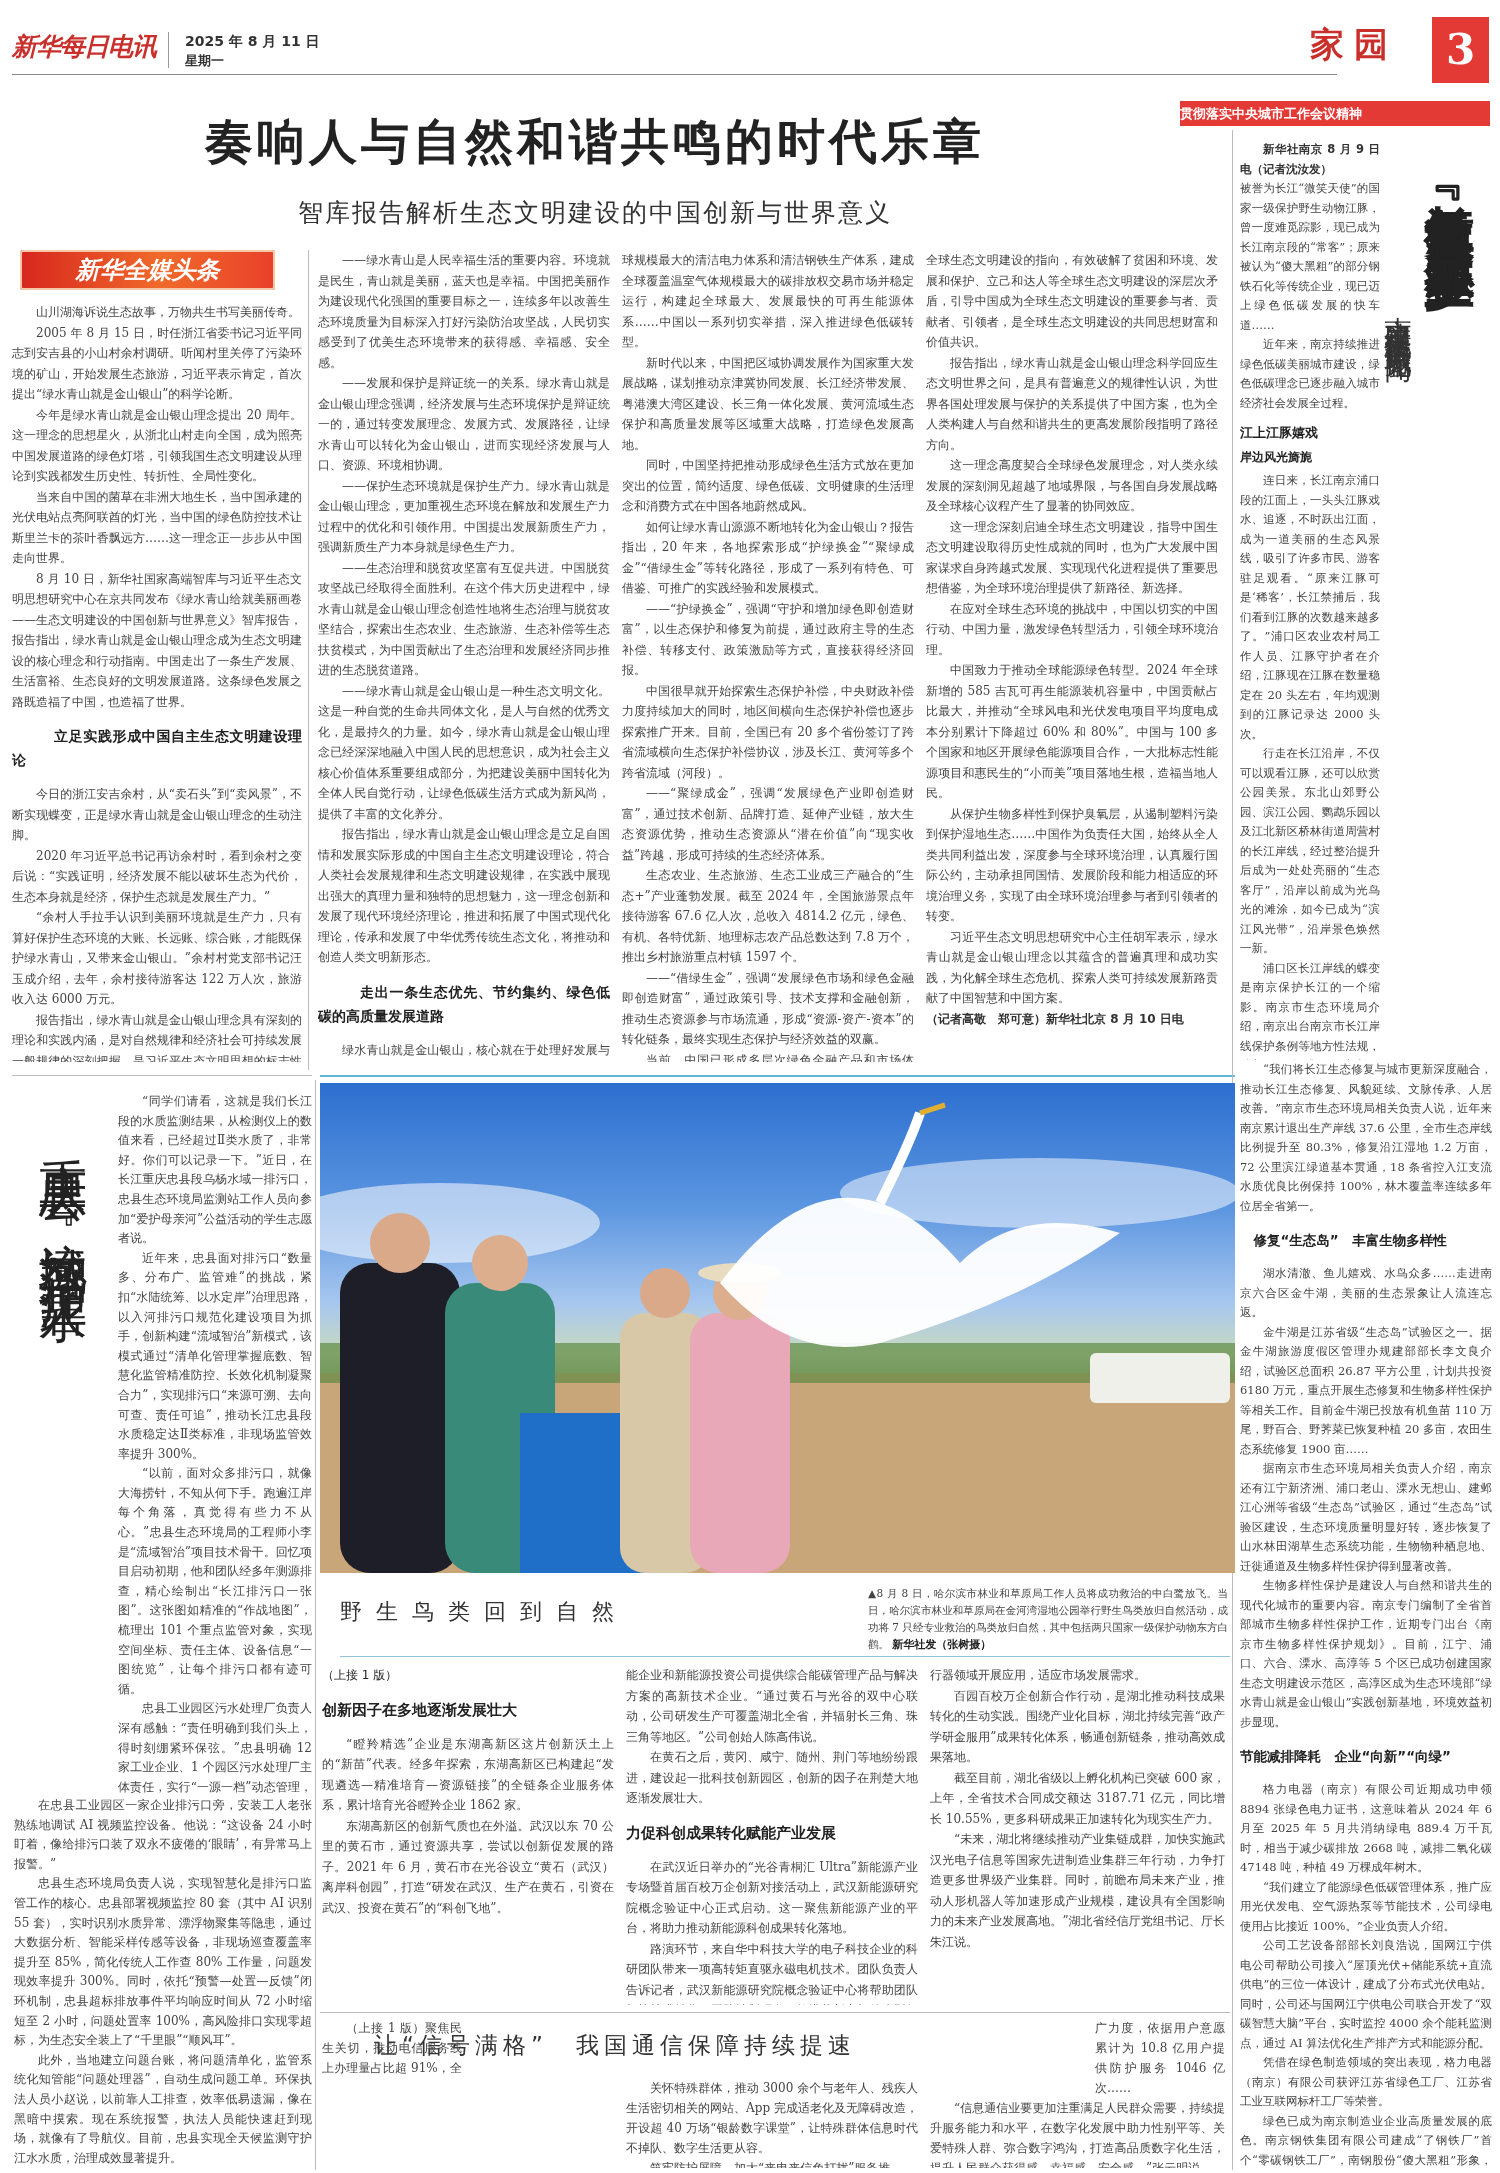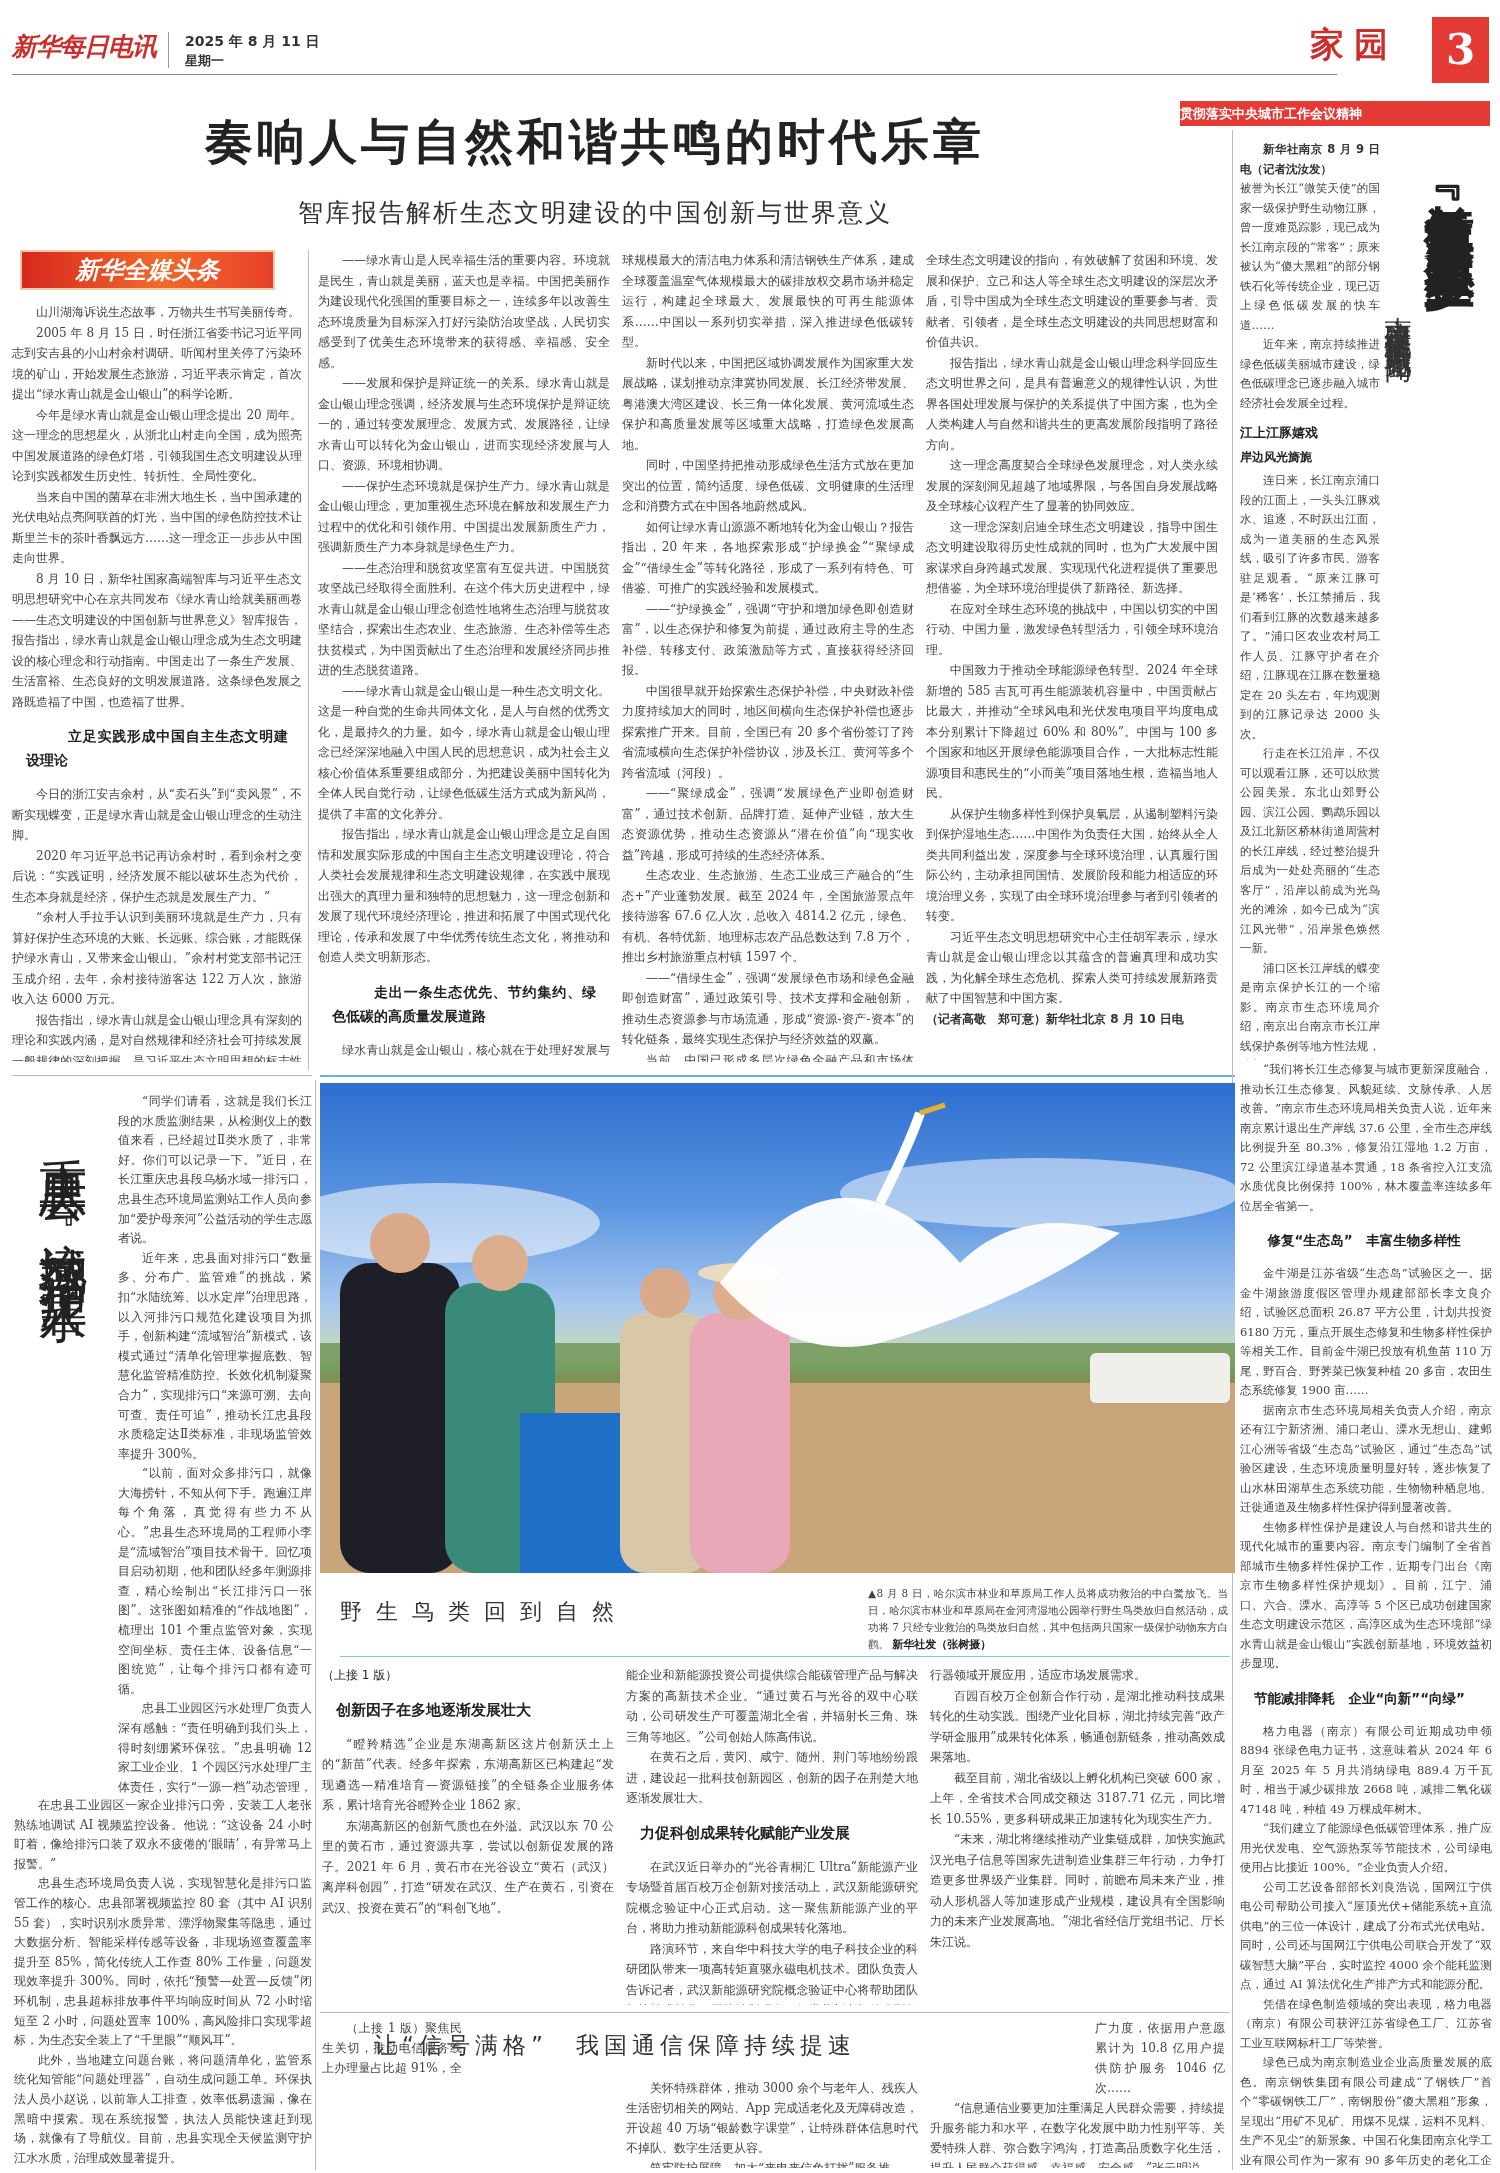--- a/index.html
+++ b/index.html
@@ -13,21 +13,21 @@
 .mast-rule{left:12px;top:74px;width:1325px;height:1px;background:#888}
 .section-name{left:1310px;top:22px;font-size:34px;color:#c9302c;letter-spacing:10px;font-weight:bold}
 .page-num{left:1432px;top:17px;width:57px;height:66px;background:#e33a36;color:#fff;font-size:42px;font-weight:bold;text-align:center;line-height:66px;font-family:"DejaVu Serif",serif}
 .banner{left:1180px;top:101px;width:310px;height:25px;background:#e33a36;color:#fff;font-size:13px;font-weight:bold;text-align:left;line-height:25px;font-family:"DejaVu Sans",sans-serif}
 .main-title{left:20px;top:110px;width:1150px;text-align:center;font-size:48px;font-weight:bold;color:#222;letter-spacing:4px}
 .sub-title{left:20px;top:196px;width:1150px;text-align:center;font-size:25px;color:#333;letter-spacing:2px;font-family:"DejaVu Sans",sans-serif}
 .xinhua-badge{left:20px;top:250px;width:255px;height:40px;background:linear-gradient(90deg,#d7261e,#f06a2a 55%,#e8402a);border-radius:3px;color:#fff;font-size:24px;font-weight:bold;font-style:italic;text-align:center;line-height:40px;font-family:"DejaVu Sans",sans-serif;box-shadow:0 0 0 2px #f5c9a8 inset}
 .col{position:absolute;font-size:12px;line-height:20.5px;color:#444;text-align:justify;overflow:hidden}
 .col p{text-indent:2em}
 .col p.noind{text-indent:0}
-.col h3{font-family:"DejaVu Sans",sans-serif;font-size:14px;font-weight:bold;color:#222;margin:12px 14px;text-indent:3em;line-height:24px}
+.col h3{font-family:"DejaVu Sans",sans-serif;font-size:14px;font-weight:bold;color:#222;margin:12px 0;text-indent:3em;line-height:24px}
 .col h3.center{text-indent:0}
 .col .byline{font-family:"DejaVu Sans",sans-serif;font-weight:bold;color:#333;text-indent:0}
 .vline{position:absolute;width:1px;background:#bbb}
 .hline{position:absolute;height:1px;background:#bbb}
 .blue-rule{position:absolute;height:2px;background:#5fb7d8}
 .vtitle-big{position:absolute;writing-mode:vertical-rl;font-size:50px;font-weight:bold;color:#222;letter-spacing:2px;line-height:1}
 .vtitle-sub{position:absolute;writing-mode:vertical-rl;font-size:27px;color:#333;letter-spacing:3px;font-family:"DejaVu Sans",sans-serif;line-height:1}
 .vtitle-cq{position:absolute;writing-mode:vertical-rl;font-size:48px;color:#222;letter-spacing:6px;line-height:1}
 .photo{left:320px;top:1083px;width:915px;height:490px;overflow:hidden;background:linear-gradient(180deg,#2d6fcf 0%,#5a95e0 25%,#a8c7ef 45%,#c8d9c0 55%,#7f9c5c 65%,#c9a87a 78%,#d8b58a 100%)}
 .photo-caption-title{left:340px;top:1597px;font-size:22px;color:#333;letter-spacing:14px;font-family:"DejaVu Sans",sans-serif}
@@ -115,20 +115,21 @@
   <p>连日来，长江南京浦口段的江面上，一头头江豚戏水、追逐，不时跃出江面，成为一道美丽的生态风景线，吸引了许多市民、游客驻足观看。“原来江豚可是‘稀客’，长江禁捕后，我们看到江豚的次数越来越多了。”浦口区农业农村局工作人员、江豚守护者在介绍，江豚现在江豚在数量稳定在 20 头左右，年均观测到的江豚记录达 2000 头次。</p>
   <p>行走在长江沿岸，不仅可以观看江豚，还可以欣赏公园美景。东北山郊野公园、滨江公园、鹦鹉乐园以及江北新区桥林街道周营村的长江岸线，经过整治提升后成为一处处亮丽的“生态客厅”，沿岸以前成为光鸟光的滩涂，如今已成为“滨江风光带”，沿岸景色焕然一新。</p>
   <p>浦口区长江岸线的蝶变是南京保护长江的一个缩影。南京市生态环境局介绍，南京出台南京市长江岸线保护条例等地方性法规，编制“百项提升工程”与长江大保护专项方案，构建起长江生态治理的“四梁八柱”。</p>
 </div>
 <div class="vtitle-big" style="left:1425px;top:165px;height:980px">长江『微笑天使』多了 『傻大黑粗』企业少了</div>
 <div class="vtitle-sub" style="left:1385px;top:295px;height:420px">南京建设绿色低碳美丽城市见闻</div>
 
 <div class="col" style="left:1240px;top:1060px;width:252px;height:1110px;font-size:11.5px;line-height:19.5px">
   <p>“我们将长江生态修复与城市更新深度融合，推动长江生态修复、风貌延续、文脉传承、人居改善。”南京市生态环境局相关负责人说，近年来南京累计退出生产岸线 37.6 公里，全市生态岸线比例提升至 80.3%，修复沿江湿地 1.2 万亩，72 公里滨江绿道基本贯通，18 条省控入江支流水质优良比例保持 100%，林木覆盖率连续多年位居全省第一。</p>
   <h3 style="font-size:13.5px;text-indent:1em">修复“生态岛”　丰富生物多样性</h3>
+  <p>湖水清澈、鱼儿嬉戏、水鸟众多……走进南京六合区金牛湖，美丽的生态景象让人流连忘返。</p>
   <p>金牛湖是江苏省级“生态岛”试验区之一。据金牛湖旅游度假区管理办规建部部长李文良介绍，试验区总面积 26.87 平方公里，计划共投资 6180 万元，重点开展生态修复和生物多样性保护等相关工作。目前金牛湖已投放有机鱼苗 110 万尾，野百合、野荠菜已恢复种植 20 多亩，农田生态系统修复 1900 亩……</p>
   <p>据南京市生态环境局相关负责人介绍，南京还有江宁新济洲、浦口老山、溧水无想山、建邺江心洲等省级“生态岛”试验区，通过“生态岛”试验区建设，生态环境质量明显好转，逐步恢复了山水林田湖草生态系统功能，生物物种栖息地、迁徙通道及生物多样性保护得到显著改善。</p>
   <p>生物多样性保护是建设人与自然和谐共生的现代化城市的重要内容。南京专门编制了全省首部城市生物多样性保护工作，近期专门出台《南京市生物多样性保护规划》。目前，江宁、浦口、六合、溧水、高淳等 5 个区已成功创建国家生态文明建设示范区，高淳区成为生态环境部“绿水青山就是金山银山”实践创新基地，环境效益初步显现。</p>
   <h3 style="font-size:13.5px;text-indent:0">节能减排降耗　企业“向新”“向绿”</h3>
   <p>格力电器（南京）有限公司近期成功申领 8894 张绿色电力证书，这意味着从 2024 年 6 月至 2025 年 5 月共消纳绿电 889.4 万千瓦时，相当于减少碳排放 2668 吨，减排二氧化碳 47148 吨，种植 49 万棵成年树木。</p>
   <p>“我们建立了能源绿色低碳管理体系，推广应用光伏发电、空气源热泵等节能技术，公司绿电使用占比接近 100%。”企业负责人介绍。</p>
   <p>公司工艺设备部部长刘良浩说，国网江宁供电公司帮助公司接入“屋顶光伏+储能系统+直流供电”的三位一体设计，建成了分布式光伏电站。同时，公司还与国网江宁供电公司联合开发了“双碳智慧大脑”平台，实时监控 4000 余个能耗监测点，通过 AI 算法优化生产排产方式和能源分配。</p>
   <p>凭借在绿色制造领域的突出表现，格力电器（南京）有限公司获评江苏省绿色工厂、江苏省工业互联网标杆工厂等荣誉。</p>
   <p>绿色已成为南京制造业企业高质量发展的底色。南京钢铁集团有限公司建成“了钢铁厂”首个“零碳钢铁工厂”，南钢股份“傻大黑粗”形象，呈现出“用矿不见矿、用煤不见煤，运料不见料、生产不见尘”的新景象。中国石化集团南京化学工业有限公司作为一家有 90 多年历史的老化工企业，近年来探索绿色转型，推动传统化工企业高端化、智能化、绿色化转型升级。</p>
 

